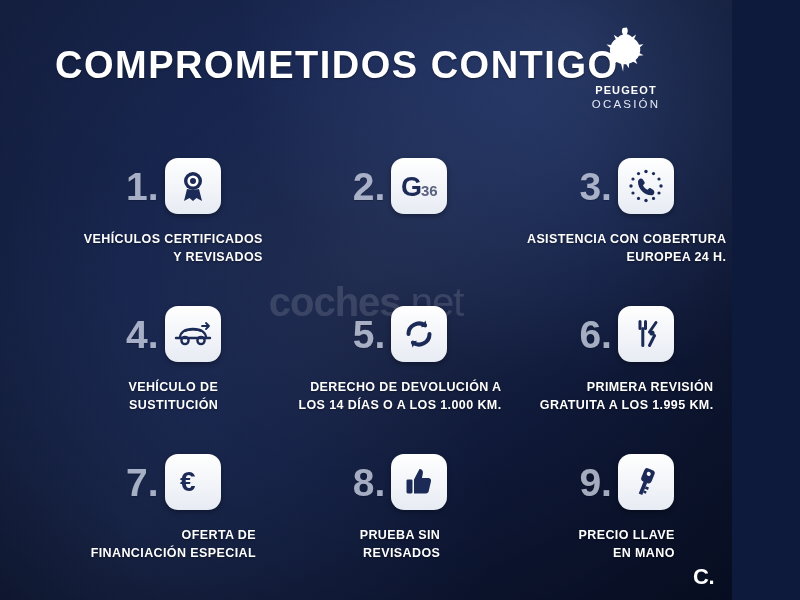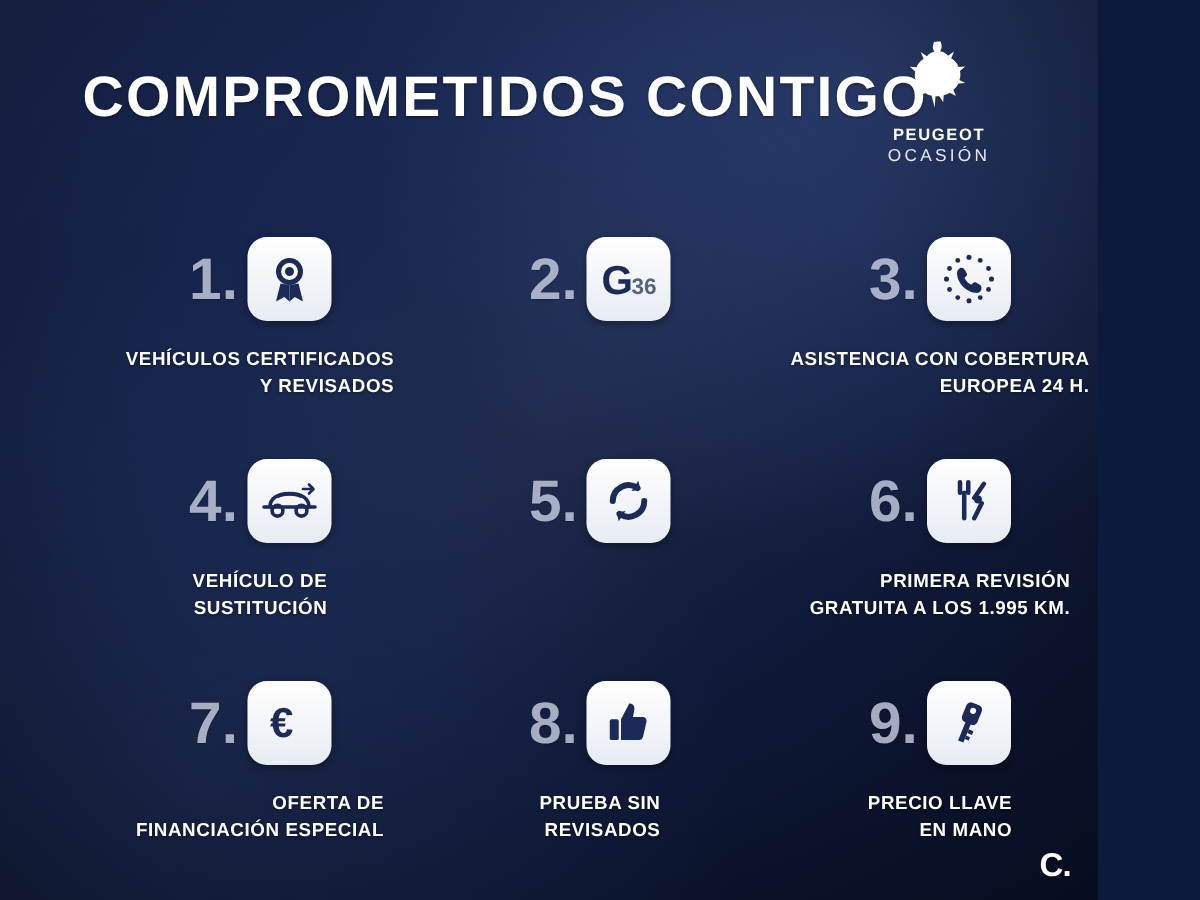--- a/index.html
+++ b/index.html
@@ -164,20 +164,23 @@
   <div class="header-title">COMPROMETIDOS CONTIGO</div>
 
   <div class="brand">
     <svg class="brand-lion" viewBox="0 0 64 64">
       <path fill="#ffffff" d="M33 4c1.6 3.2 1.2 5.6-.2 7.6 2.4.3 4.6 1.5 6.1 3.4l4.6-3.1-2.2 5.1c2.6 1.5 4.6 3.8 5.6 6.6l5-.4-3.9 3.4c.5 2.3.4 4.6-.4 6.9l4.4 2.3-5.2.4c-.9 1.9-2.2 3.6-3.9 5l2 4.6-4.6-2.6c-1.4.9-3 1.6-4.7 2l-.4 5.3-2.9-4.6c-1 .1-2 .1-3 0l-.6 8.6-2.3-8.9c-1.8-.4-3.5-1.1-5-2.1l-4.5 3 1.9-4.9c-1.6-1.4-2.9-3.2-3.7-5.1l-5.3-.3 4.3-2.5c-.6-2.2-.7-4.5-.2-6.7l-4.2-3.6 5.2.5c1-2.7 2.9-5 5.4-6.5l-2.3-5.2 4.8 3.2c1.5-1.8 3.5-3 5.8-3.5-1.4-2-1.9-4.4-.3-7.4z"></path>
     </svg>
     <div class="brand-name">PEUGEOT</div>
     <div class="brand-sub">OCASIÓN</div>
   </div>
 
+  <div class="watermark">
+    <span>coches</span><span class="dot">.</span><span class="net">net</span>
+  </div>
 
   <div class="grid">
 
     <div class="cell">
       <div class="cell-top">
         <span class="num">1.</span>
         <span class="tile">
           <svg width="36" height="36" viewBox="0 0 36 36">
             <circle cx="18" cy="13" r="9" fill="#1b2a57"></circle>
             <circle cx="18" cy="13" r="5.6" fill="#ffffff"></circle>
@@ -253,20 +256,22 @@
         <span class="num">5.</span>
         <span class="tile">
           <svg width="36" height="36" viewBox="0 0 36 36">
             <path d="M7.5 18a10.5 10.5 0 0 1 16.5-8.6" stroke="#1b2a57" stroke-width="4" fill="none" stroke-linecap="round"></path>
             <path d="M28.5 18a10.5 10.5 0 0 1-16.5 8.6" stroke="#1b2a57" stroke-width="4" fill="none" stroke-linecap="round"></path>
             <path d="M24.5 4.5l1.5 6-6 .8z" fill="#1b2a57"></path>
             <path d="M11.5 31.5l-1.5-6 6-.8z" fill="#1b2a57"></path>
           </svg>
         </span>
       </div>
+      <div class="cell-label">DERECHO DE DEVOLUCIÓN A
+LOS 14 DÍAS O A LOS 1.000 KM.</div>
     </div>
 
     <div class="cell">
       <div class="cell-top">
         <span class="num">6.</span>
         <span class="tile">
           <svg width="36" height="36" viewBox="0 0 36 36">
             <g stroke="#1b2a57" stroke-width="3" fill="none" stroke-linecap="round">
               <path d="M12 5.5v7"></path>
               <path d="M17.5 5.5v7"></path>

